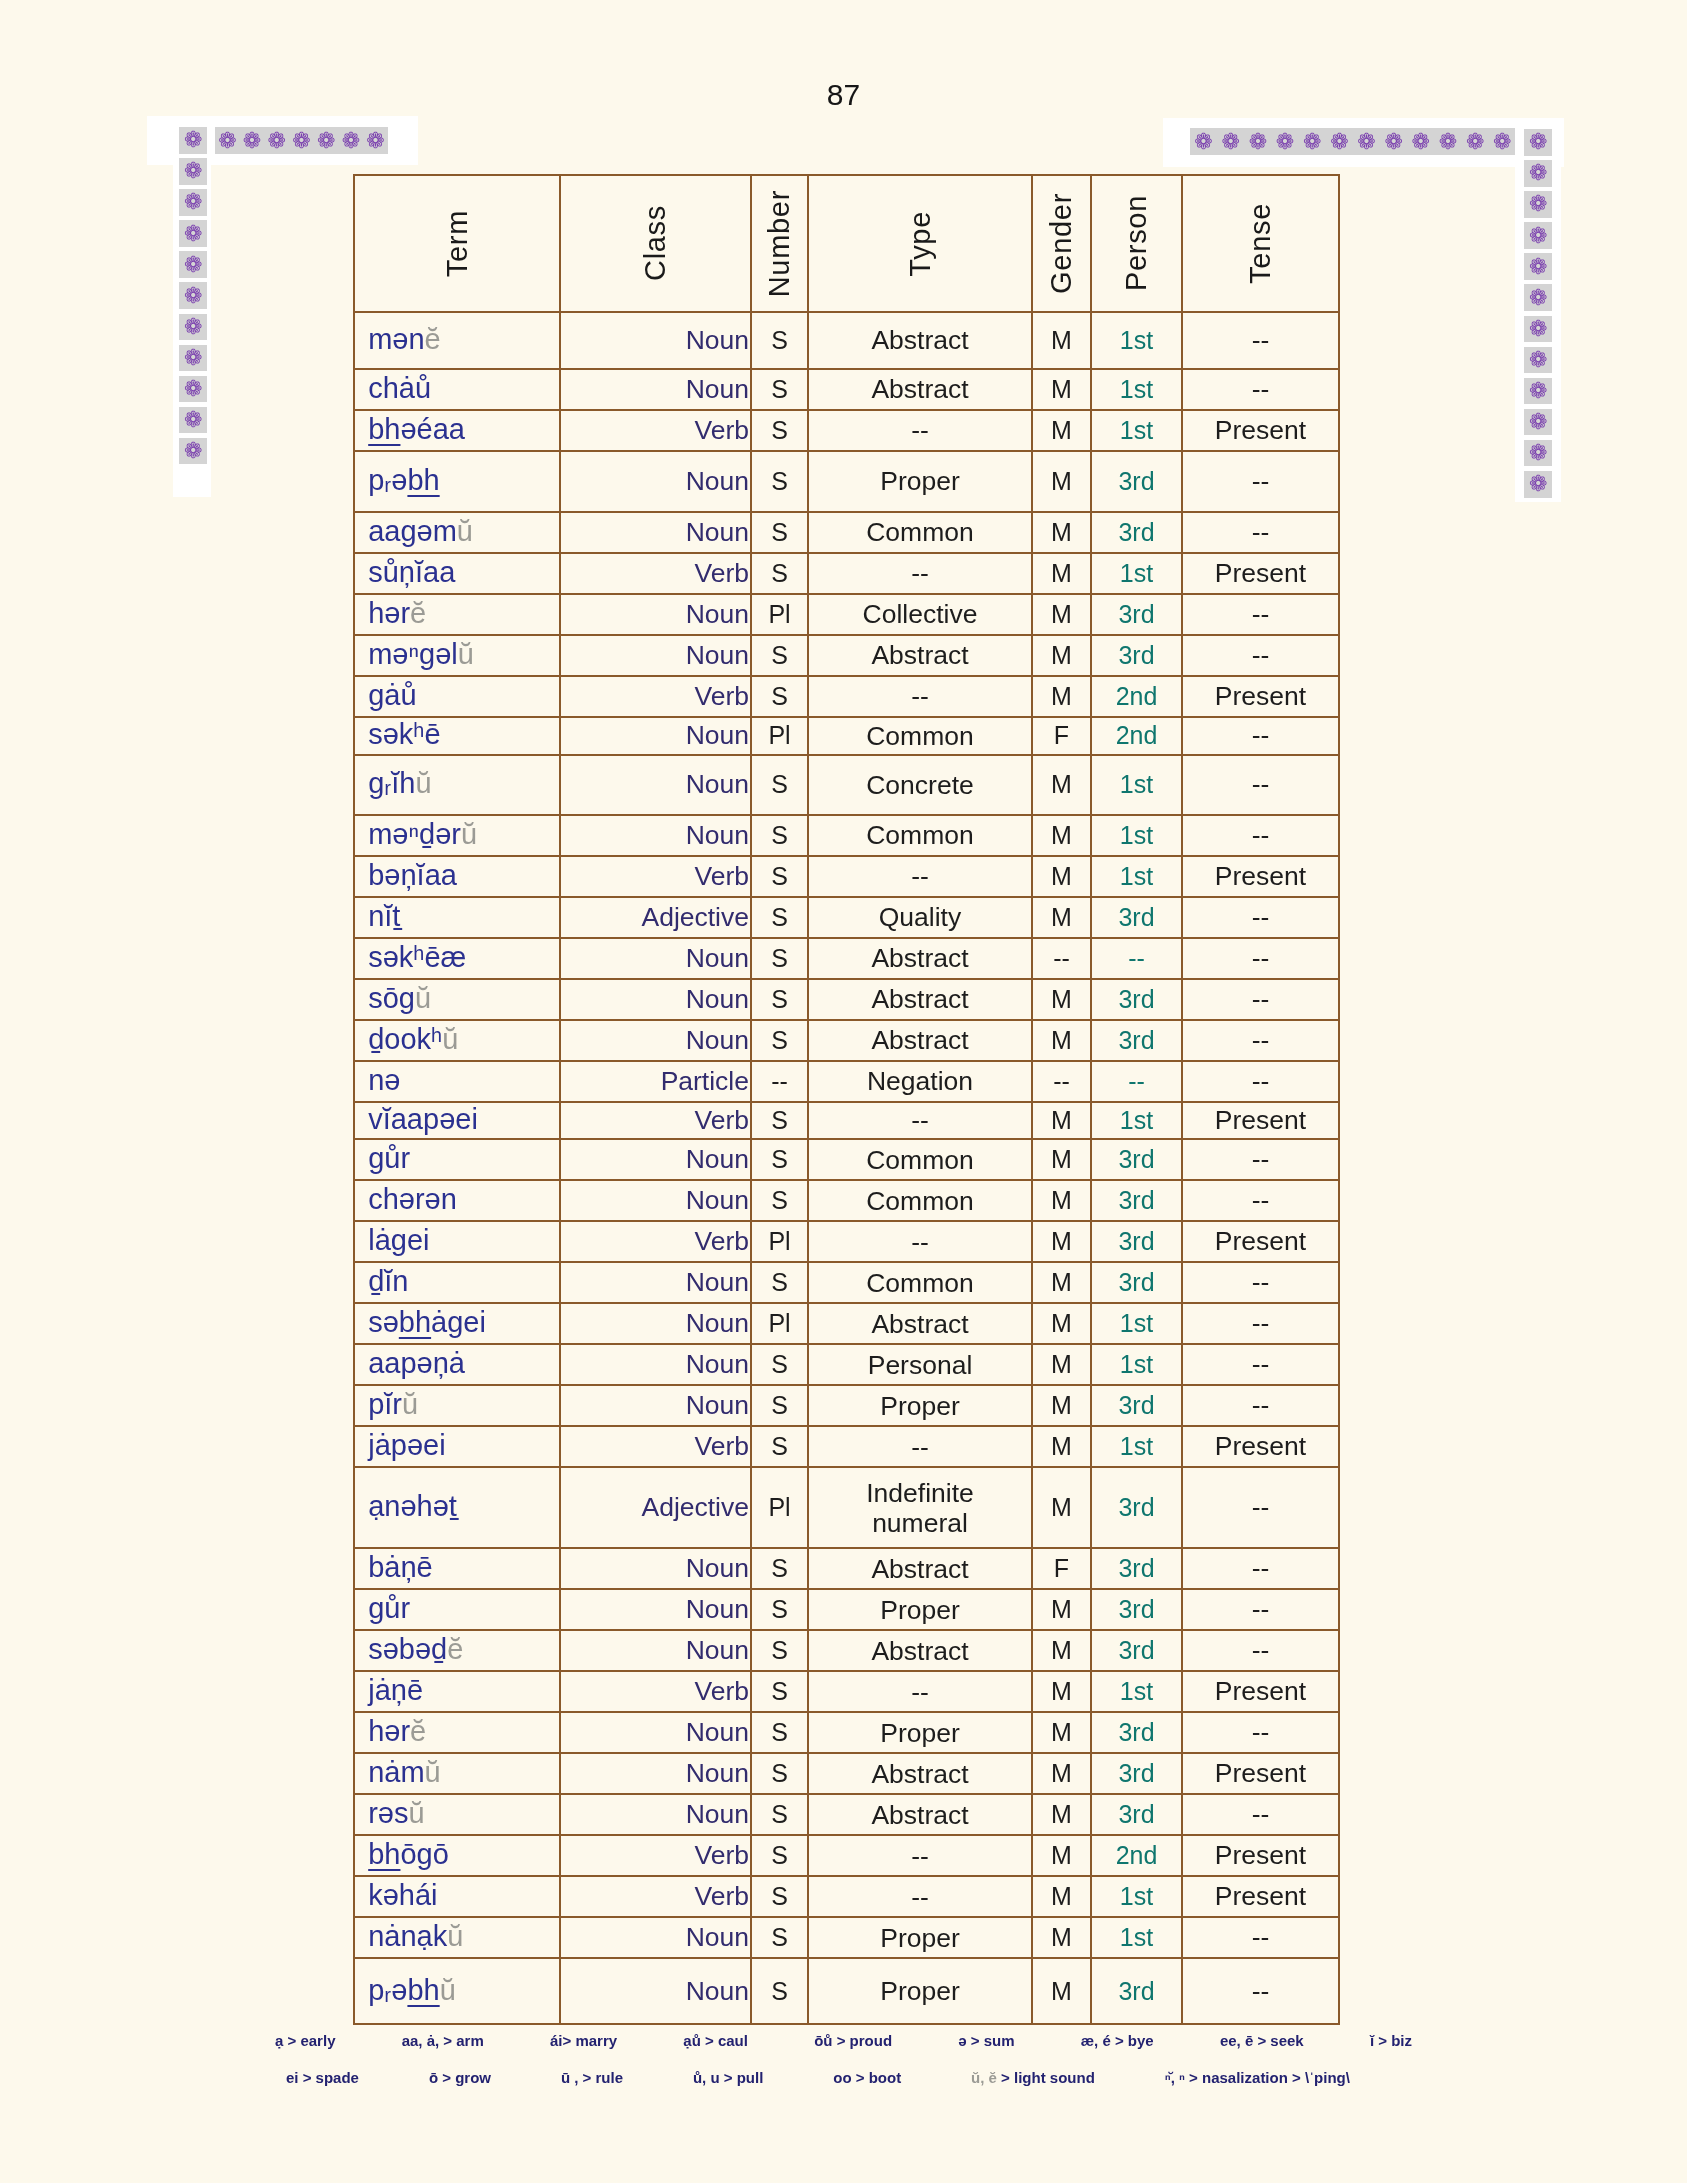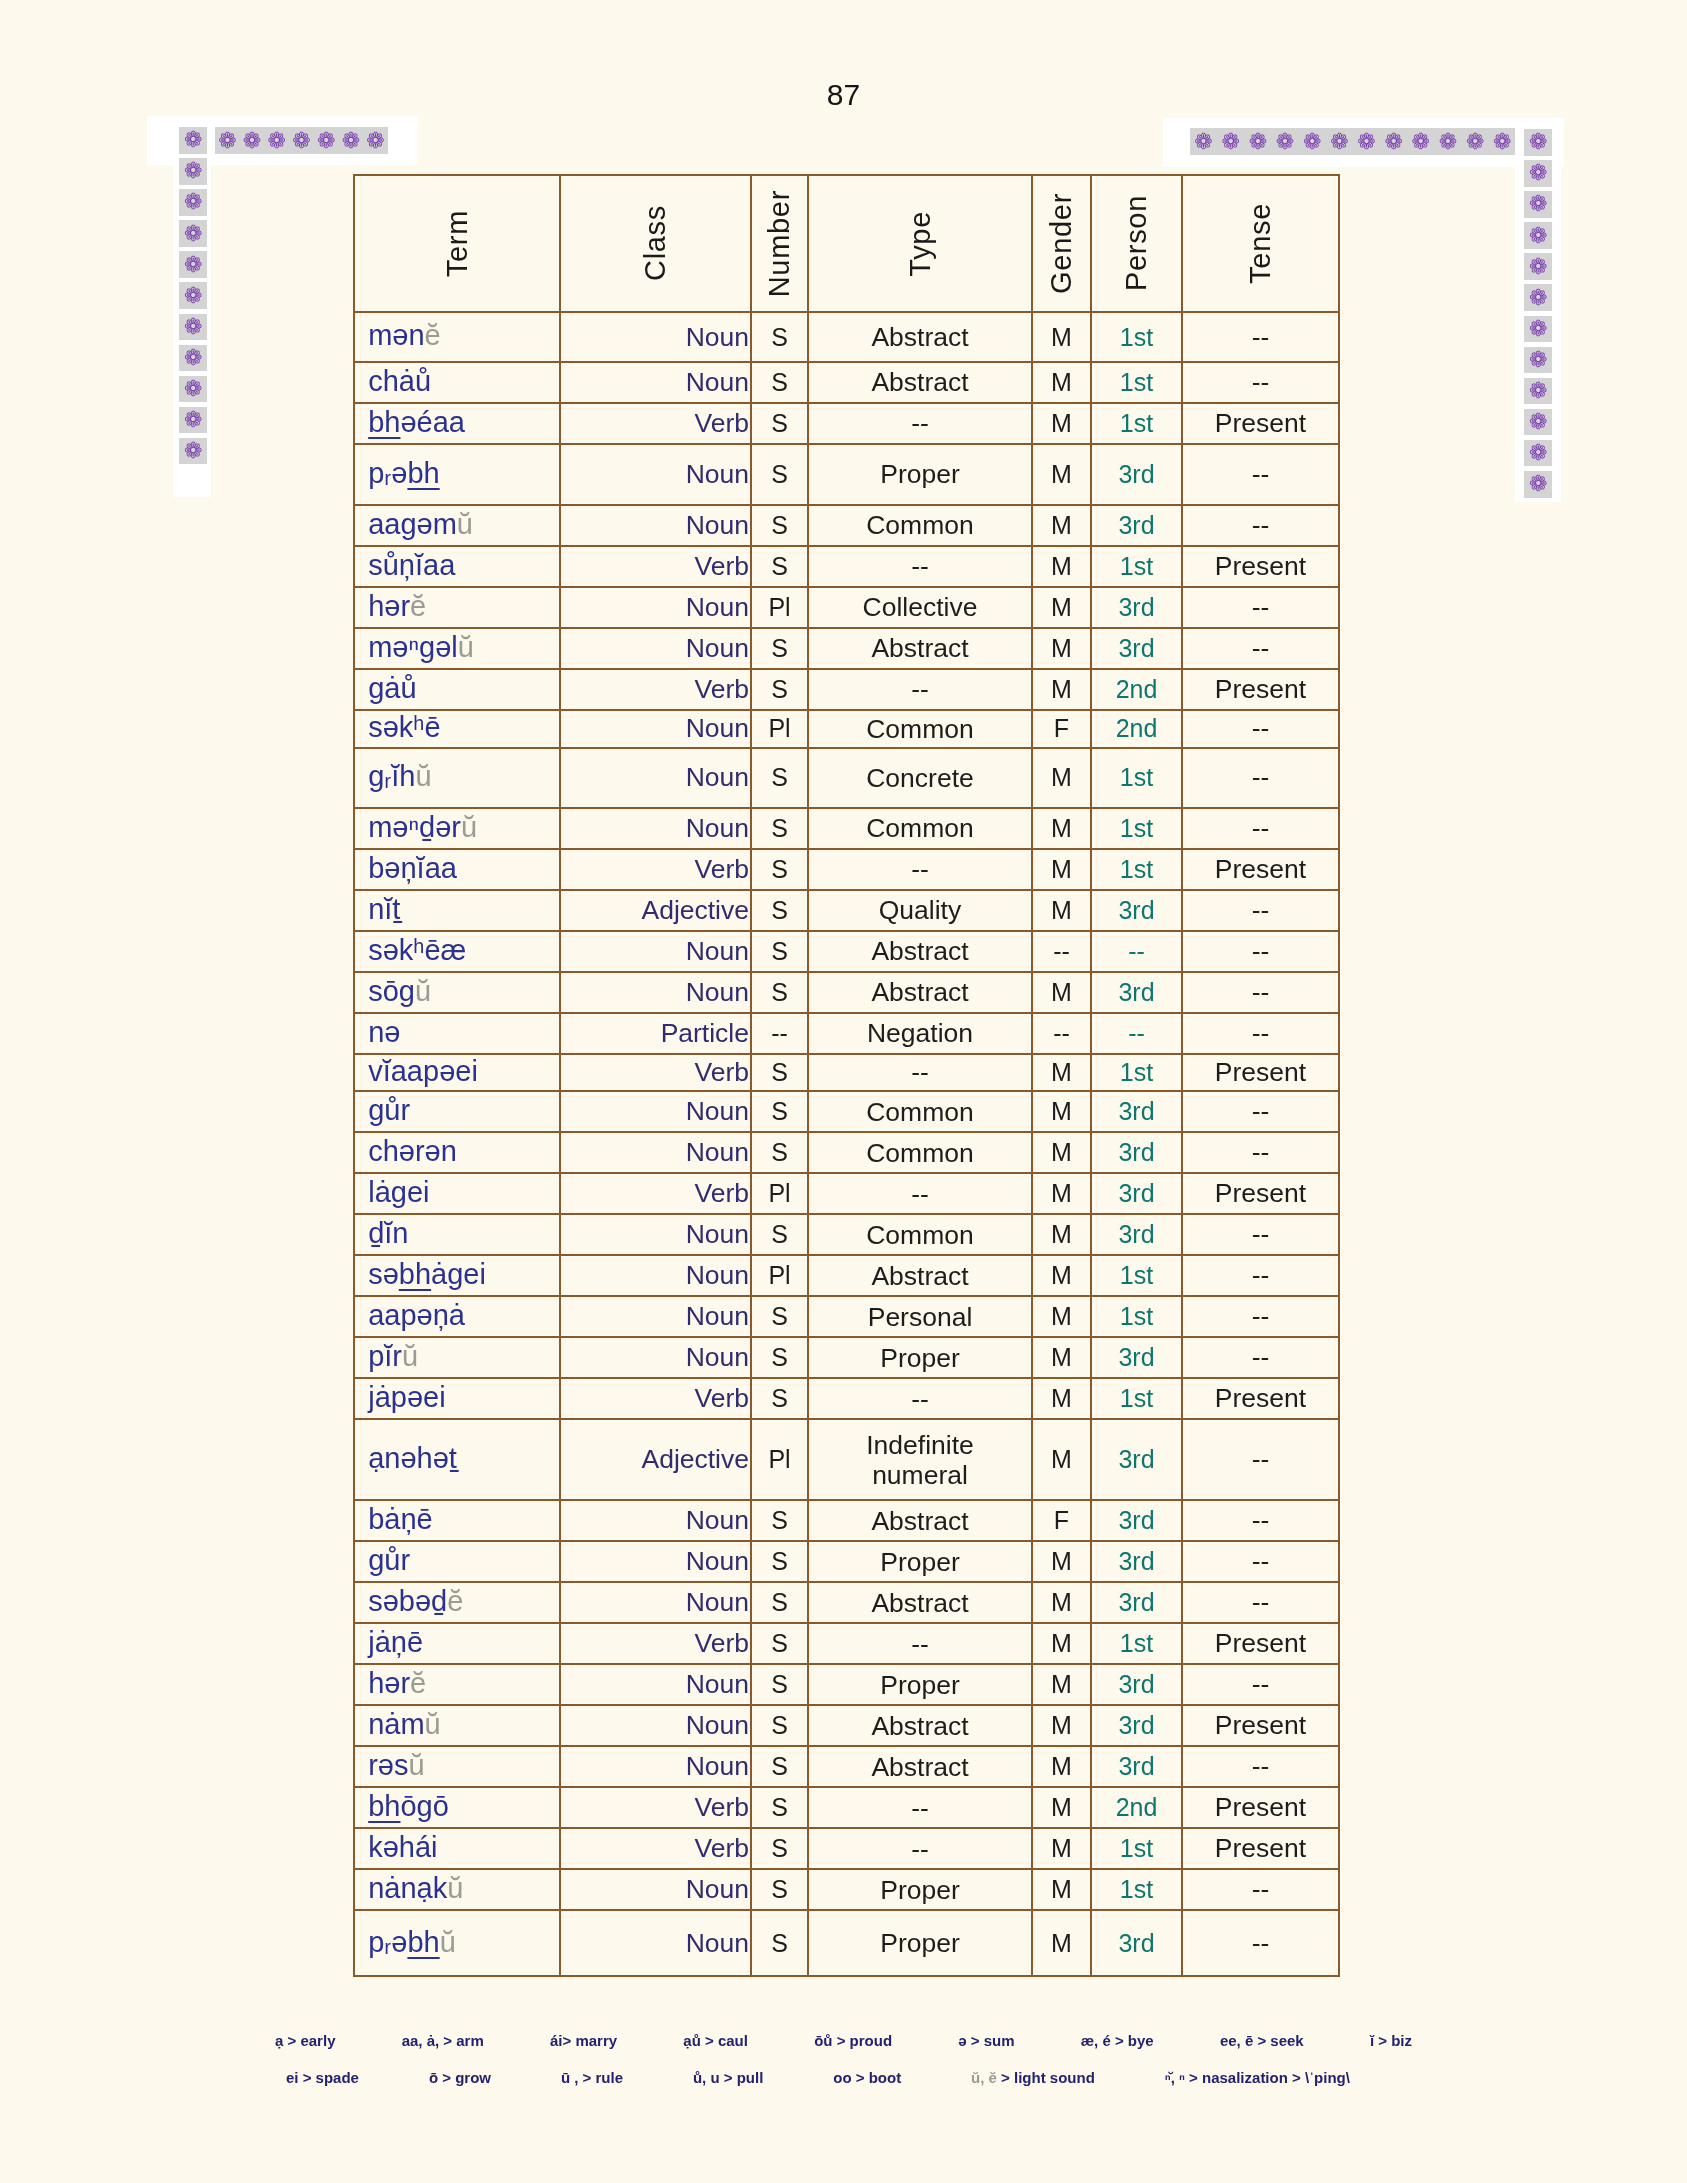--- a/index.html
+++ b/index.html
@@ -225,21 +225,21 @@
           </th>
           <th class="hdr">
             <div class="vtxt">Person</div>
           </th>
           <th class="hdr">
             <div class="vtxt">Tense</div>
           </th>
         </tr>
     </thead>
     <tbody id="body-rows">
-        <tr style="height: 50px;">
+        <tr style="height: 57px;">
           <td class="term"><span>mən</span><span class="g">ĕ</span></td>
           <td class="c-class">Noun</td>
           <td class="c-num">S</td>
           <td class="c-type">Abstract</td>
           <td class="c-gen">M</td>
           <td class="c-per">1st</td>
           <td class="c-ten">--</td>
         </tr>
         <tr style="height: 41px;">
           <td class="term"><span>chȧů</span></td>
@@ -362,20 +362,29 @@
           <td class="term"><span>səkʰēæ</span></td>
           <td class="c-class">Noun</td>
           <td class="c-num">S</td>
           <td class="c-type">Abstract</td>
           <td class="c-gen">--</td>
           <td class="c-per">--</td>
           <td class="c-ten">--</td>
         </tr>
         <tr style="height: 41px;">
           <td class="term"><span>sōg</span><span class="g">ŭ</span></td>
+          <td class="c-class">Noun</td>
+          <td class="c-num">S</td>
+          <td class="c-type">Abstract</td>
+          <td class="c-gen">M</td>
+          <td class="c-per">3rd</td>
+          <td class="c-ten">--</td>
+        </tr>
+        <tr style="height: 41px;">
+          <td class="term"><span>d̠ookʰ</span><span class="g">ŭ</span></td>
           <td class="c-class">Noun</td>
           <td class="c-num">S</td>
           <td class="c-type">Abstract</td>
           <td class="c-gen">M</td>
           <td class="c-per">3rd</td>
           <td class="c-ten">--</td>
         </tr>
         <tr style="height: 41px;">
           <td class="term"><span>nə</span></td>
           <td class="c-class">Particle</td>

